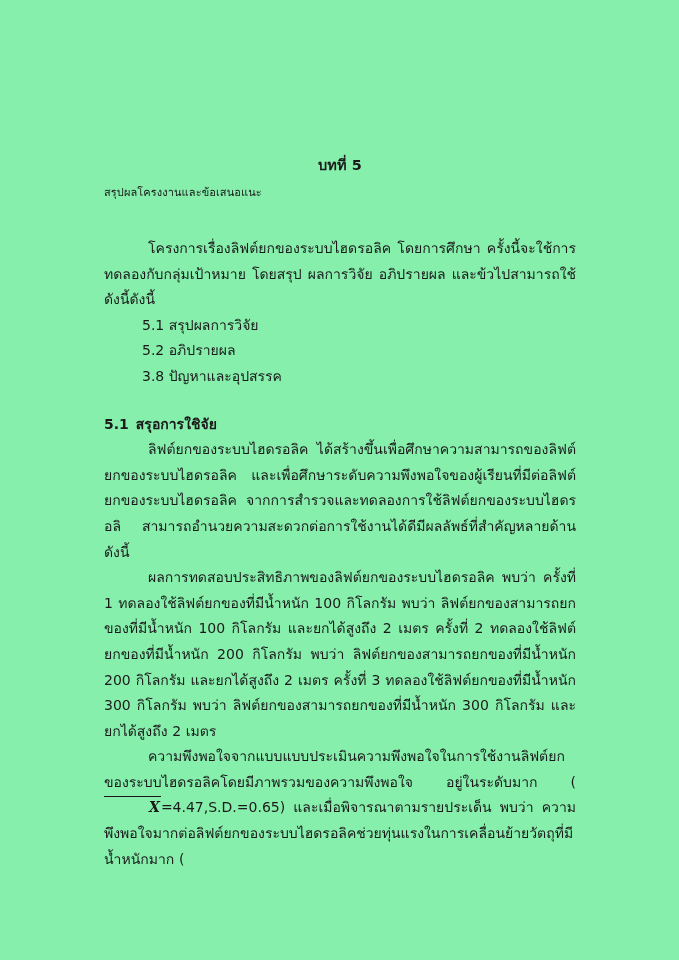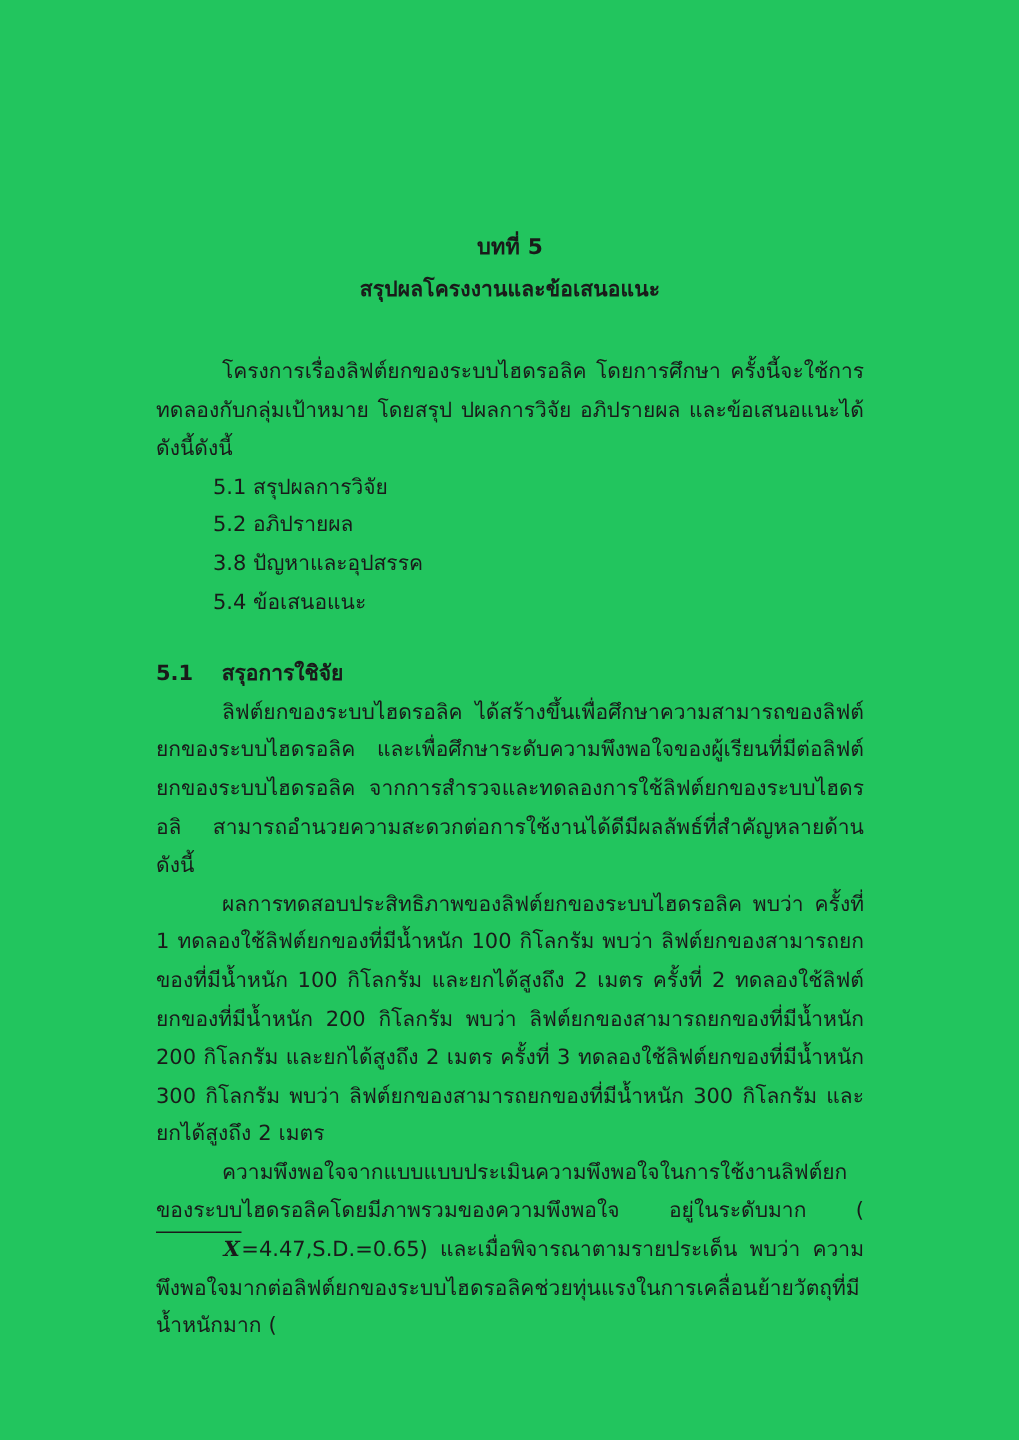--- a/index.html
+++ b/index.html
@@ -9,41 +9,41 @@
     background: #ffffff;
   }
   body {
     font-family: "DejaVu Sans", "Liberation Sans", sans-serif;
     color: #1a1a1a;
   }
   .page {
     position: relative;
     width: 679px;
     height: 960px;
-    background: #22c55e;
+    background: #86efac;
     overflow: hidden;
     box-sizing: border-box;
   }
   .content {
     position: absolute;
     left: 104px;
     top: 152px;
     width: 472px;
   }
   .doc-title {
     text-align: center;
     font-weight: bold;
     font-size: 14.5px;
     line-height: 26px;
     letter-spacing: 0.1px;
   }
   .doc-subtitle {
-    text-align: center;
-    font-weight: bold;
-    font-size: 14px;
+    text-align: left;
+    font-weight: normal;
+    font-size: 11px;
     line-height: 26px;
     margin-top: 2px;
     letter-spacing: 0.1px;
   }
   .para {
     font-size: 14px;
     line-height: 25.6px;
     text-align: justify;
     text-justify: inter-word;
     margin: 0;
@@ -63,21 +63,21 @@
     font-size: 14px;
     line-height: 25.6px;
     padding-left: 38px;
   }
   .section-head {
     font-size: 14px;
     font-weight: bold;
     line-height: 25.6px;
     margin: 0;
   }
-  .section-head .num { margin-right: 19px; }
+  .section-head .num { margin-right: 7px; }
   .numbered {
     font-size: 14px;
     line-height: 25.6px;
     text-align: justify;
     margin: 0;
   }
   .numbered .lead { margin-right: 3px; }
   
   .xbar {
     font-family: "DejaVu Serif", "Liberation Serif", serif;
@@ -105,27 +105,26 @@
 
 <div class="page">
   <div class="content">
 
     <div class="doc-title">บทที่ 5</div>
 
     <div class="doc-subtitle">สรุปผลโครงงานและข้อเสนอแนะ</div>
 
     <div class="gap-lg"></div>
 
-    <p class="para para-indent">โครงการเรื่องลิฟต์ยกของระบบไฮดรอลิค โดยการศึกษา ครั้งนี้จะใช้การทดลองกับกลุ่มเป้าหมาย โดยสรุป ปผลการวิจัย อภิปรายผล และข้อเสนอแนะได้ ดังนี้ดังนี้</p>
+    <p class="para para-indent">โครงการเรื่องลิฟต์ยกของระบบไฮดรอลิค โดยการศึกษา ครั้งนี้จะใช้การทดลองกับกลุ่มเป้าหมาย โดยสรุป ผลการวิจัย อภิปรายผล และข้วไปสามารถใช้ ดังนี้ดังนี้</p>
 
     <ul class="toc-list">
       <li class="toc-item">5.1 สรุปผลการวิจัย</li>
       <li class="toc-item">5.2 อภิปรายผล</li>
       <li class="toc-item">3.8 ปัญหาและอุปสรรค</li>
-      <li class="toc-item">5.4 ข้อเสนอแนะ</li>
     </ul>
 
     <div class="gap-md"></div>
 
     <h2 class="section-head">
       <span class="num">5.1</span><span>สรุอการใชิจัย</span>
     </h2>
 
     <p class="para para-indent">ลิฟต์ยกของระบบไฮดรอลิค ได้สร้างขึ้นเพื่อศึกษาความสามารถของลิฟต์ยกของระบบไฮดรอลิค และเพื่อศึกษาระดับความพึงพอใจของผู้เรียนที่มีต่อลิฟต์ยกของระบบไฮดรอลิค จากการสำรวจและทดลองการใช้ลิฟต์ยกของระบบไฮดรอลิ สามารถอำนวยความสะดวกต่อการใช้งานได้ดีมีผลลัพธ์ที่สำคัญหลายด้าน ดังนี้</p>
 

